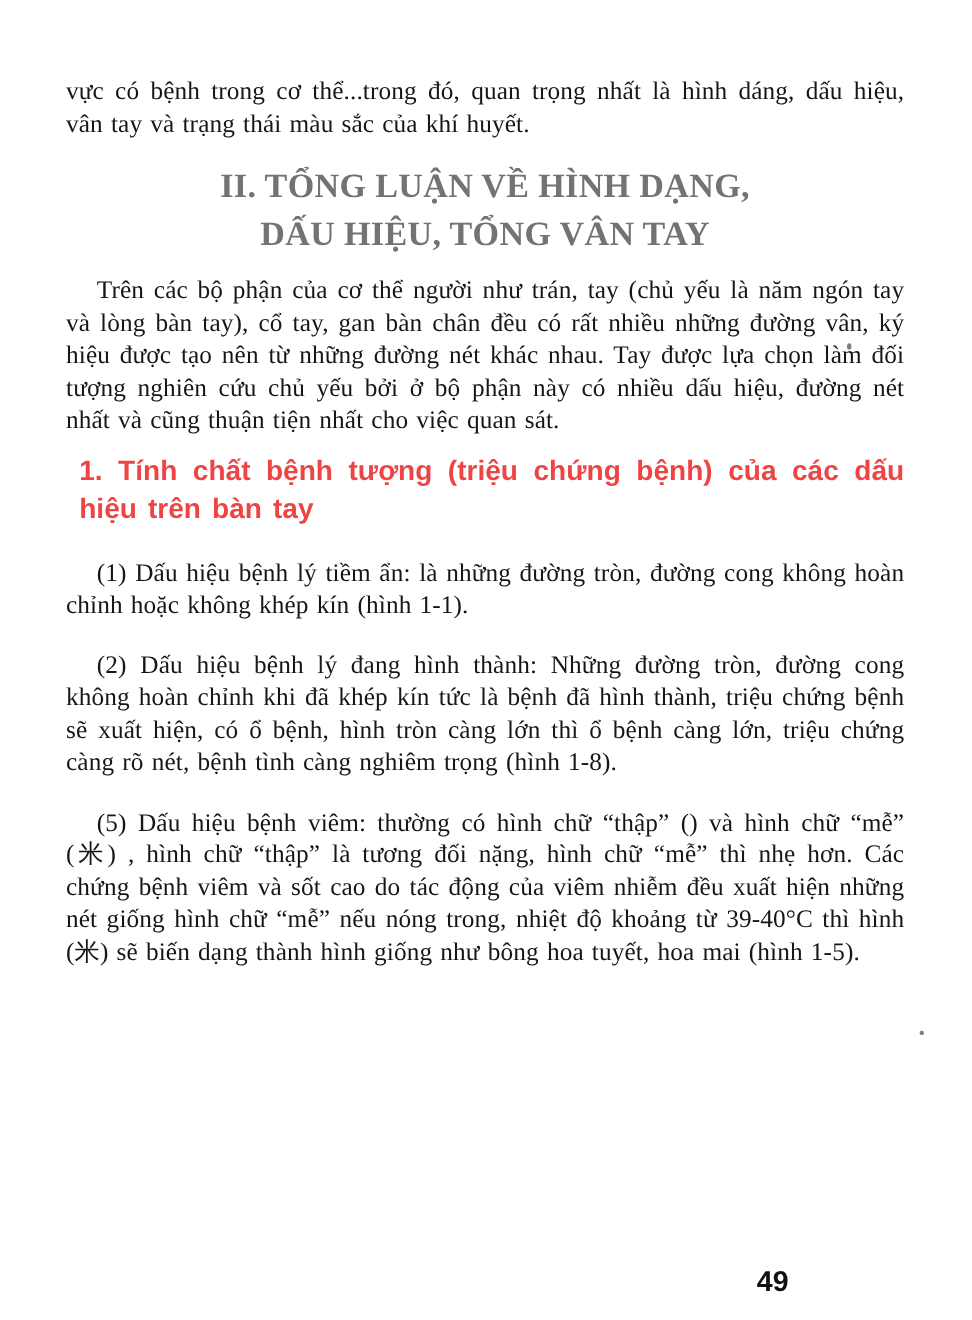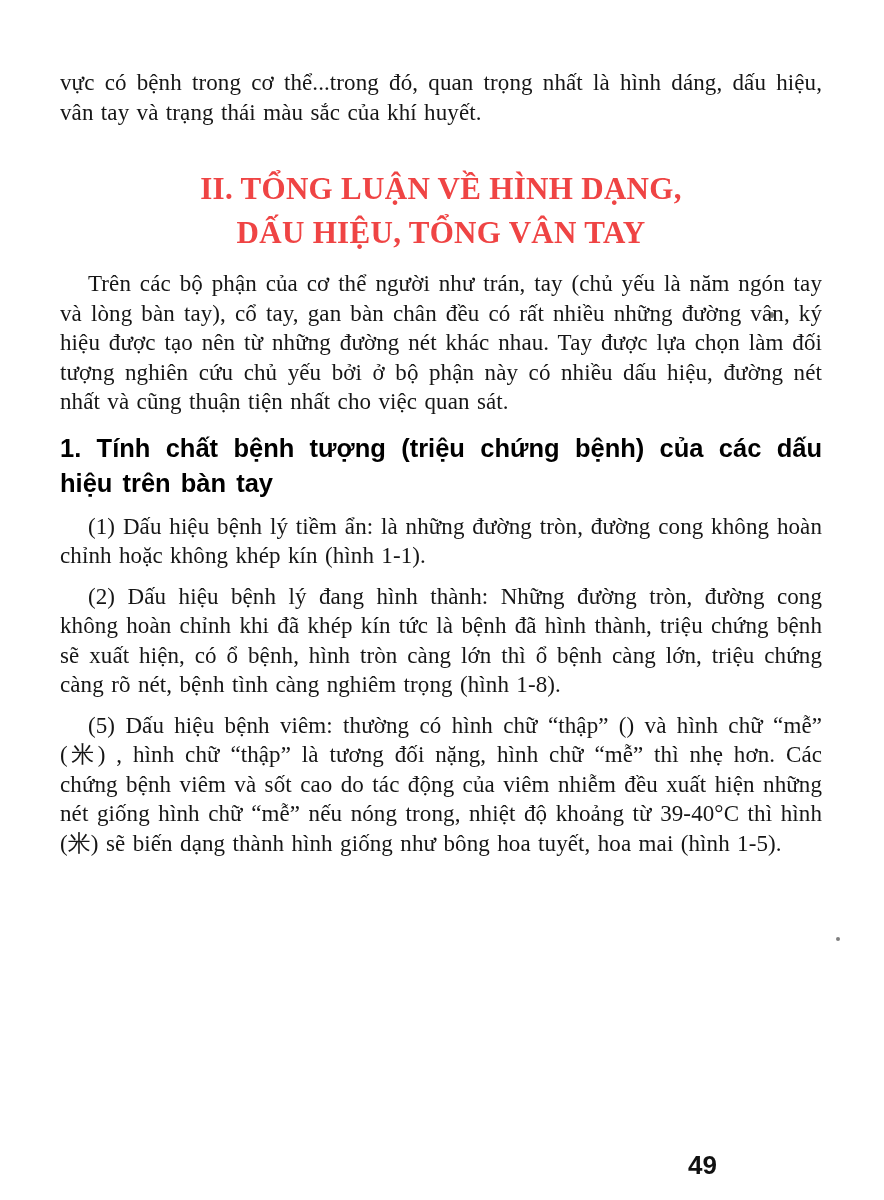--- a/index.html
+++ b/index.html
@@ -24,44 +24,44 @@
     line-height: 29.5px;
     text-align: justify;
     text-indent: 28px;
     word-spacing: 1.5px;
     letter-spacing: 0.1px;
   }
   .body-text.no-indent {
     text-indent: 0;
   }
   .para-gap {
-    margin-top: 11px;
+    margin-top: 25px;
   }
   .section-heading {
-    margin: 40px 0 0 0;
+    margin: 20px 0 0 0;
     text-align: center;
     font-family: "Liberation Serif", "DejaVu Serif", serif;
     font-weight: 700;
     font-size: 31px;
     line-height: 44px;
     letter-spacing: 0.3px;
-    color: #ef4444;
+    color: #737373;
   }
   .section-heading .line {
     display: block;
   }
   .subsection-heading {
-    margin: 14px 0 0 0;
+    margin: 14px 0 0 12px;
     font-family: "Liberation Sans", "DejaVu Sans", sans-serif;
     font-weight: 700;
     font-size: 25.5px;
     line-height: 35px;
     text-align: justify;
     word-spacing: 3px;
-    color: #000000;
+    color: #ef4444;
   }
   .page-number {
     position: absolute;
     left: 688px;
     top: 1150px;
     font-family: "Liberation Sans", "DejaVu Sans", sans-serif;
     font-weight: 700;
     font-size: 26px;
     color: #111111;
   }

